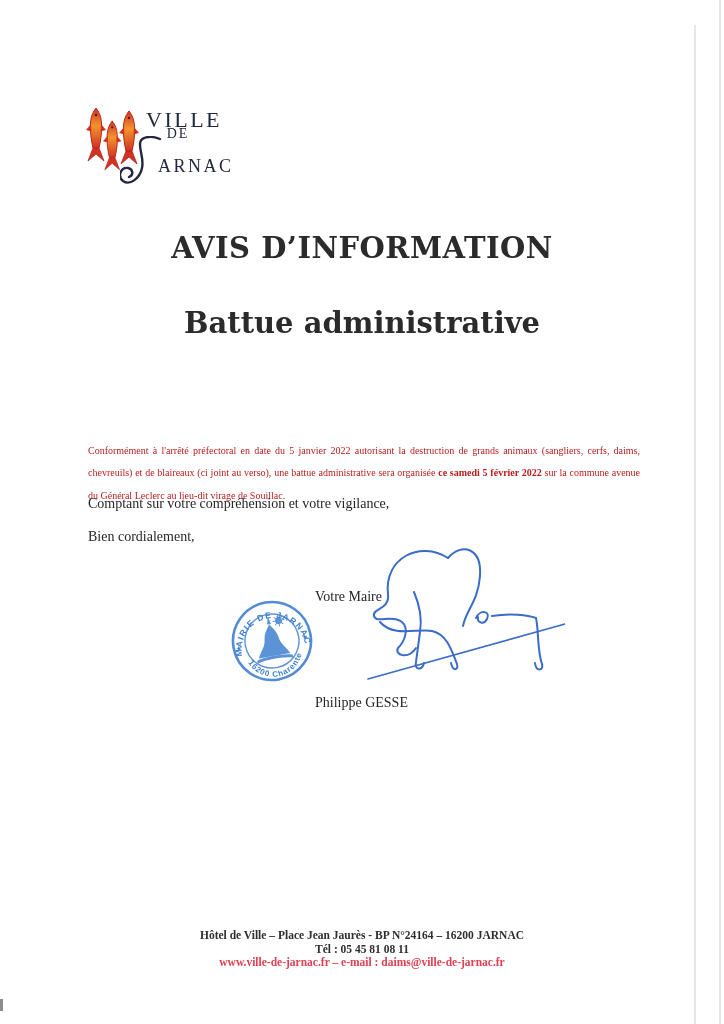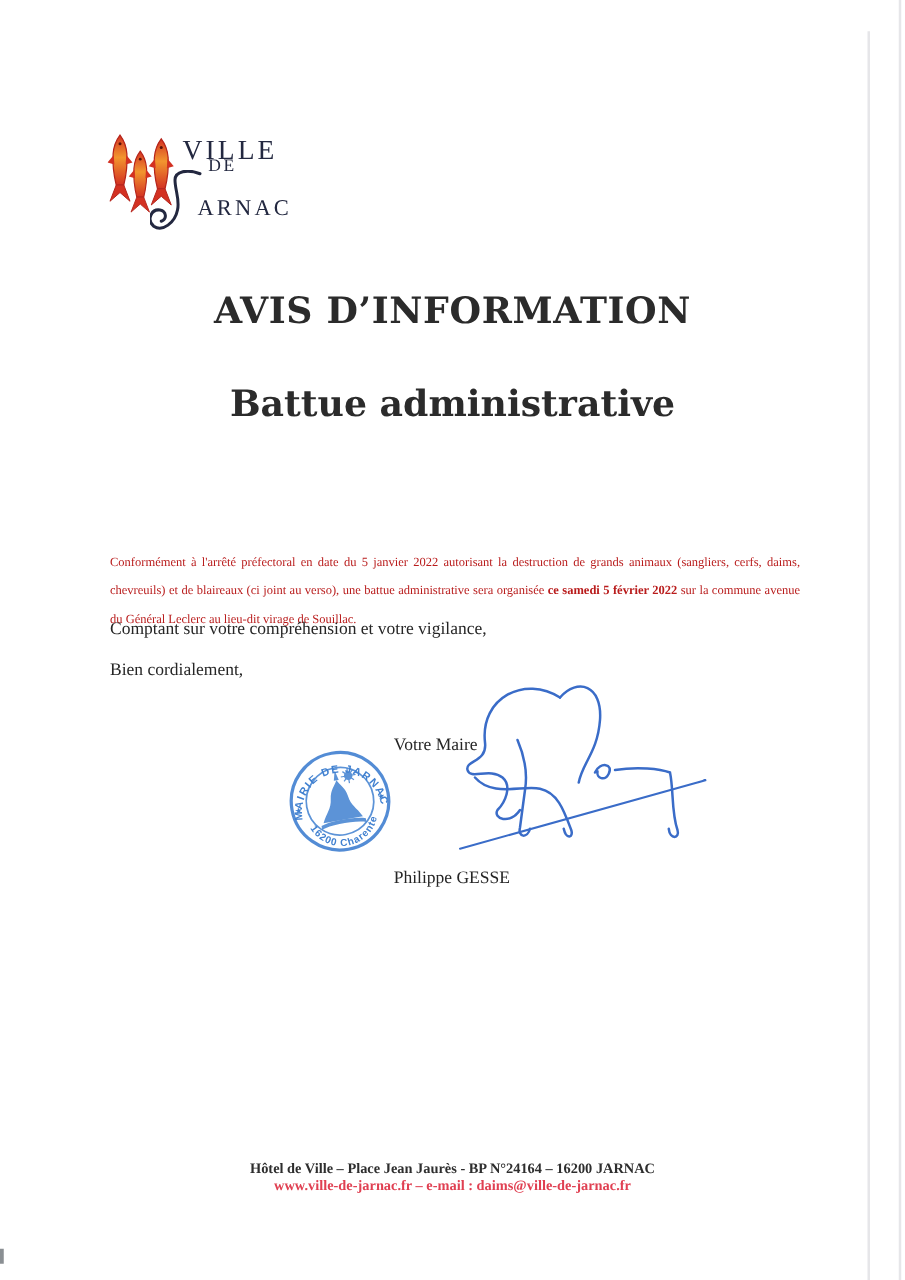--- a/index.html
+++ b/index.html
@@ -123,16 +123,17 @@
     <path d="M 98,22 C 112,6 132,12 130,40 C 128,66 116,74 113,90"></path>
     <path d="M 64,56 C 70,70 72,84 70,96 L 66,126 C 64,134 72,135 74,127"></path>
     <path d="M 30,86 C 44,102 68,92 82,95 C 96,98 101,112 107,128 C 109,134 103,136 101,127"></path>
     <path d="M 126,82 C 130,73 141,75 137,83 C 134,89 127,87 128,81"></path>
     <path d="M 142,80 C 160,77 178,79 186,82 C 189,96 187,114 192,128 C 194,135 186,136 185,127"></path>
     <path d="M 18,143 L 215,88 L 208,90" stroke-width="1.6"></path>
   </svg>
 
   <div id="footer">
     <div class="f-line">Hôtel de Ville – Place Jean Jaurès - BP N°24164 – 16200 JARNAC</div>
+    <div class="f-line">Tél : 05 45 81 08 11</div>
     <div class="f-line f-web" style="color:#e04052;">www.ville-de-jarnac.fr – e-mail : daims@ville-de-jarnac.fr</div>
   </div>
 
 </div>
 
 </body></html>

